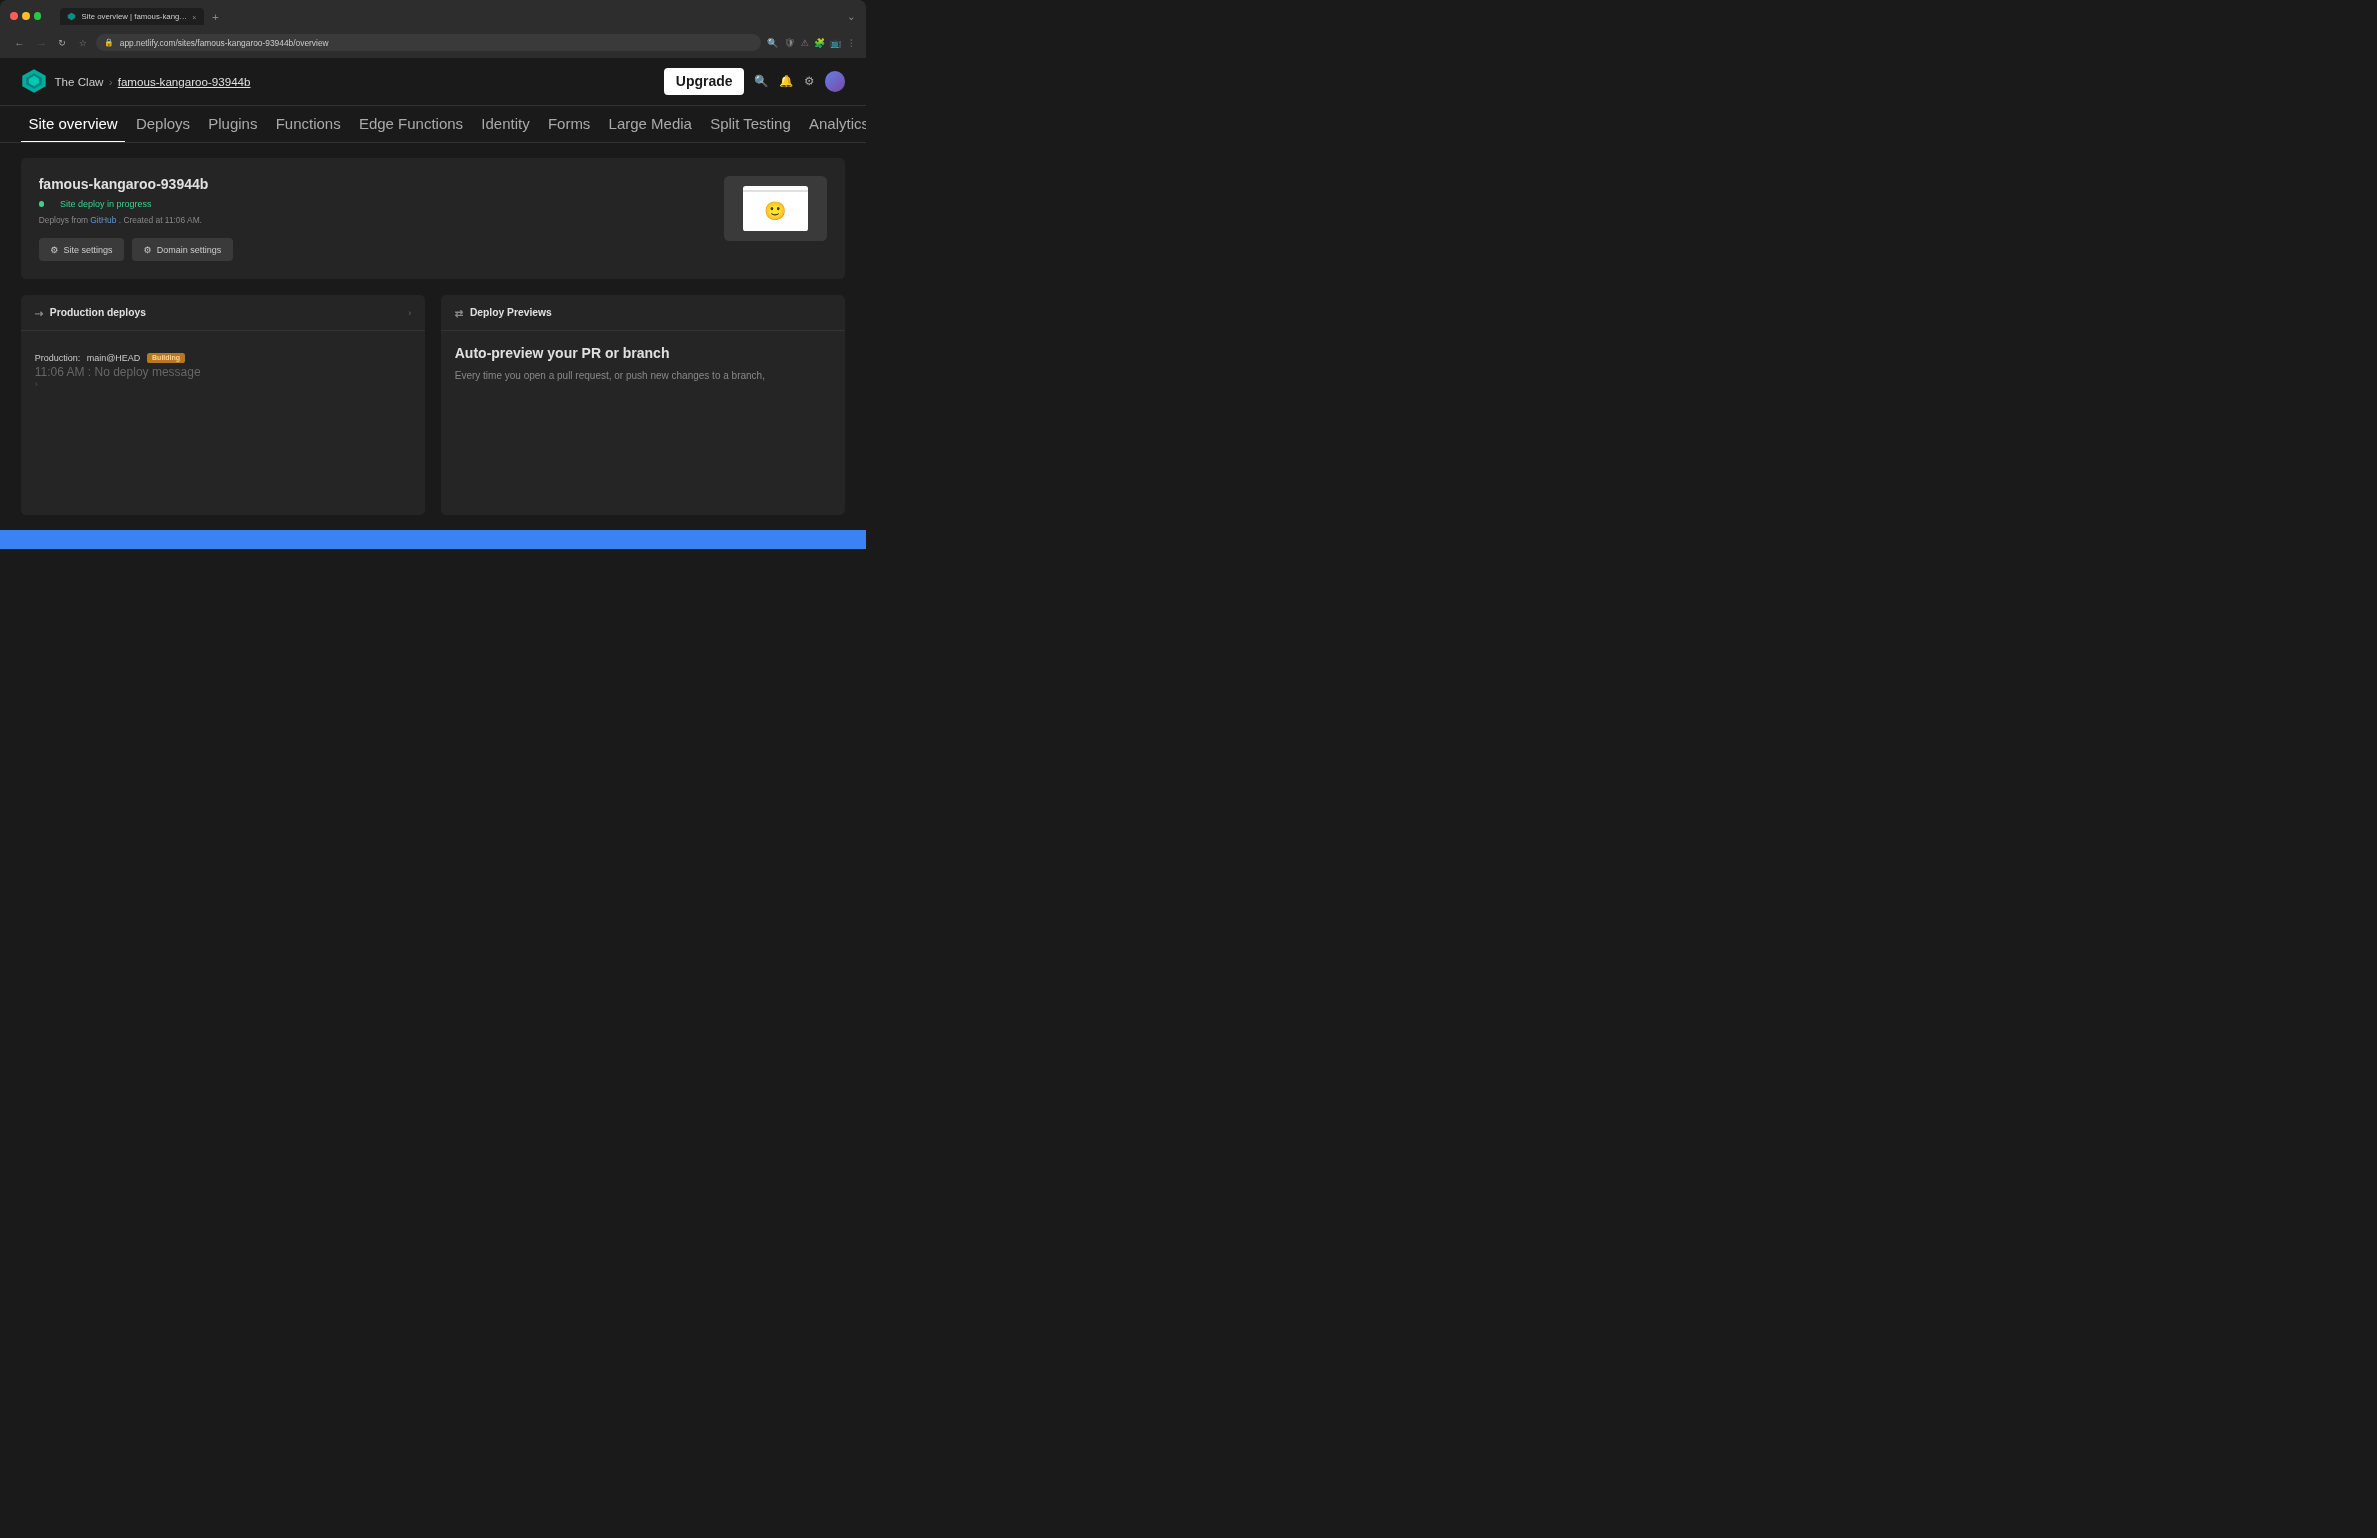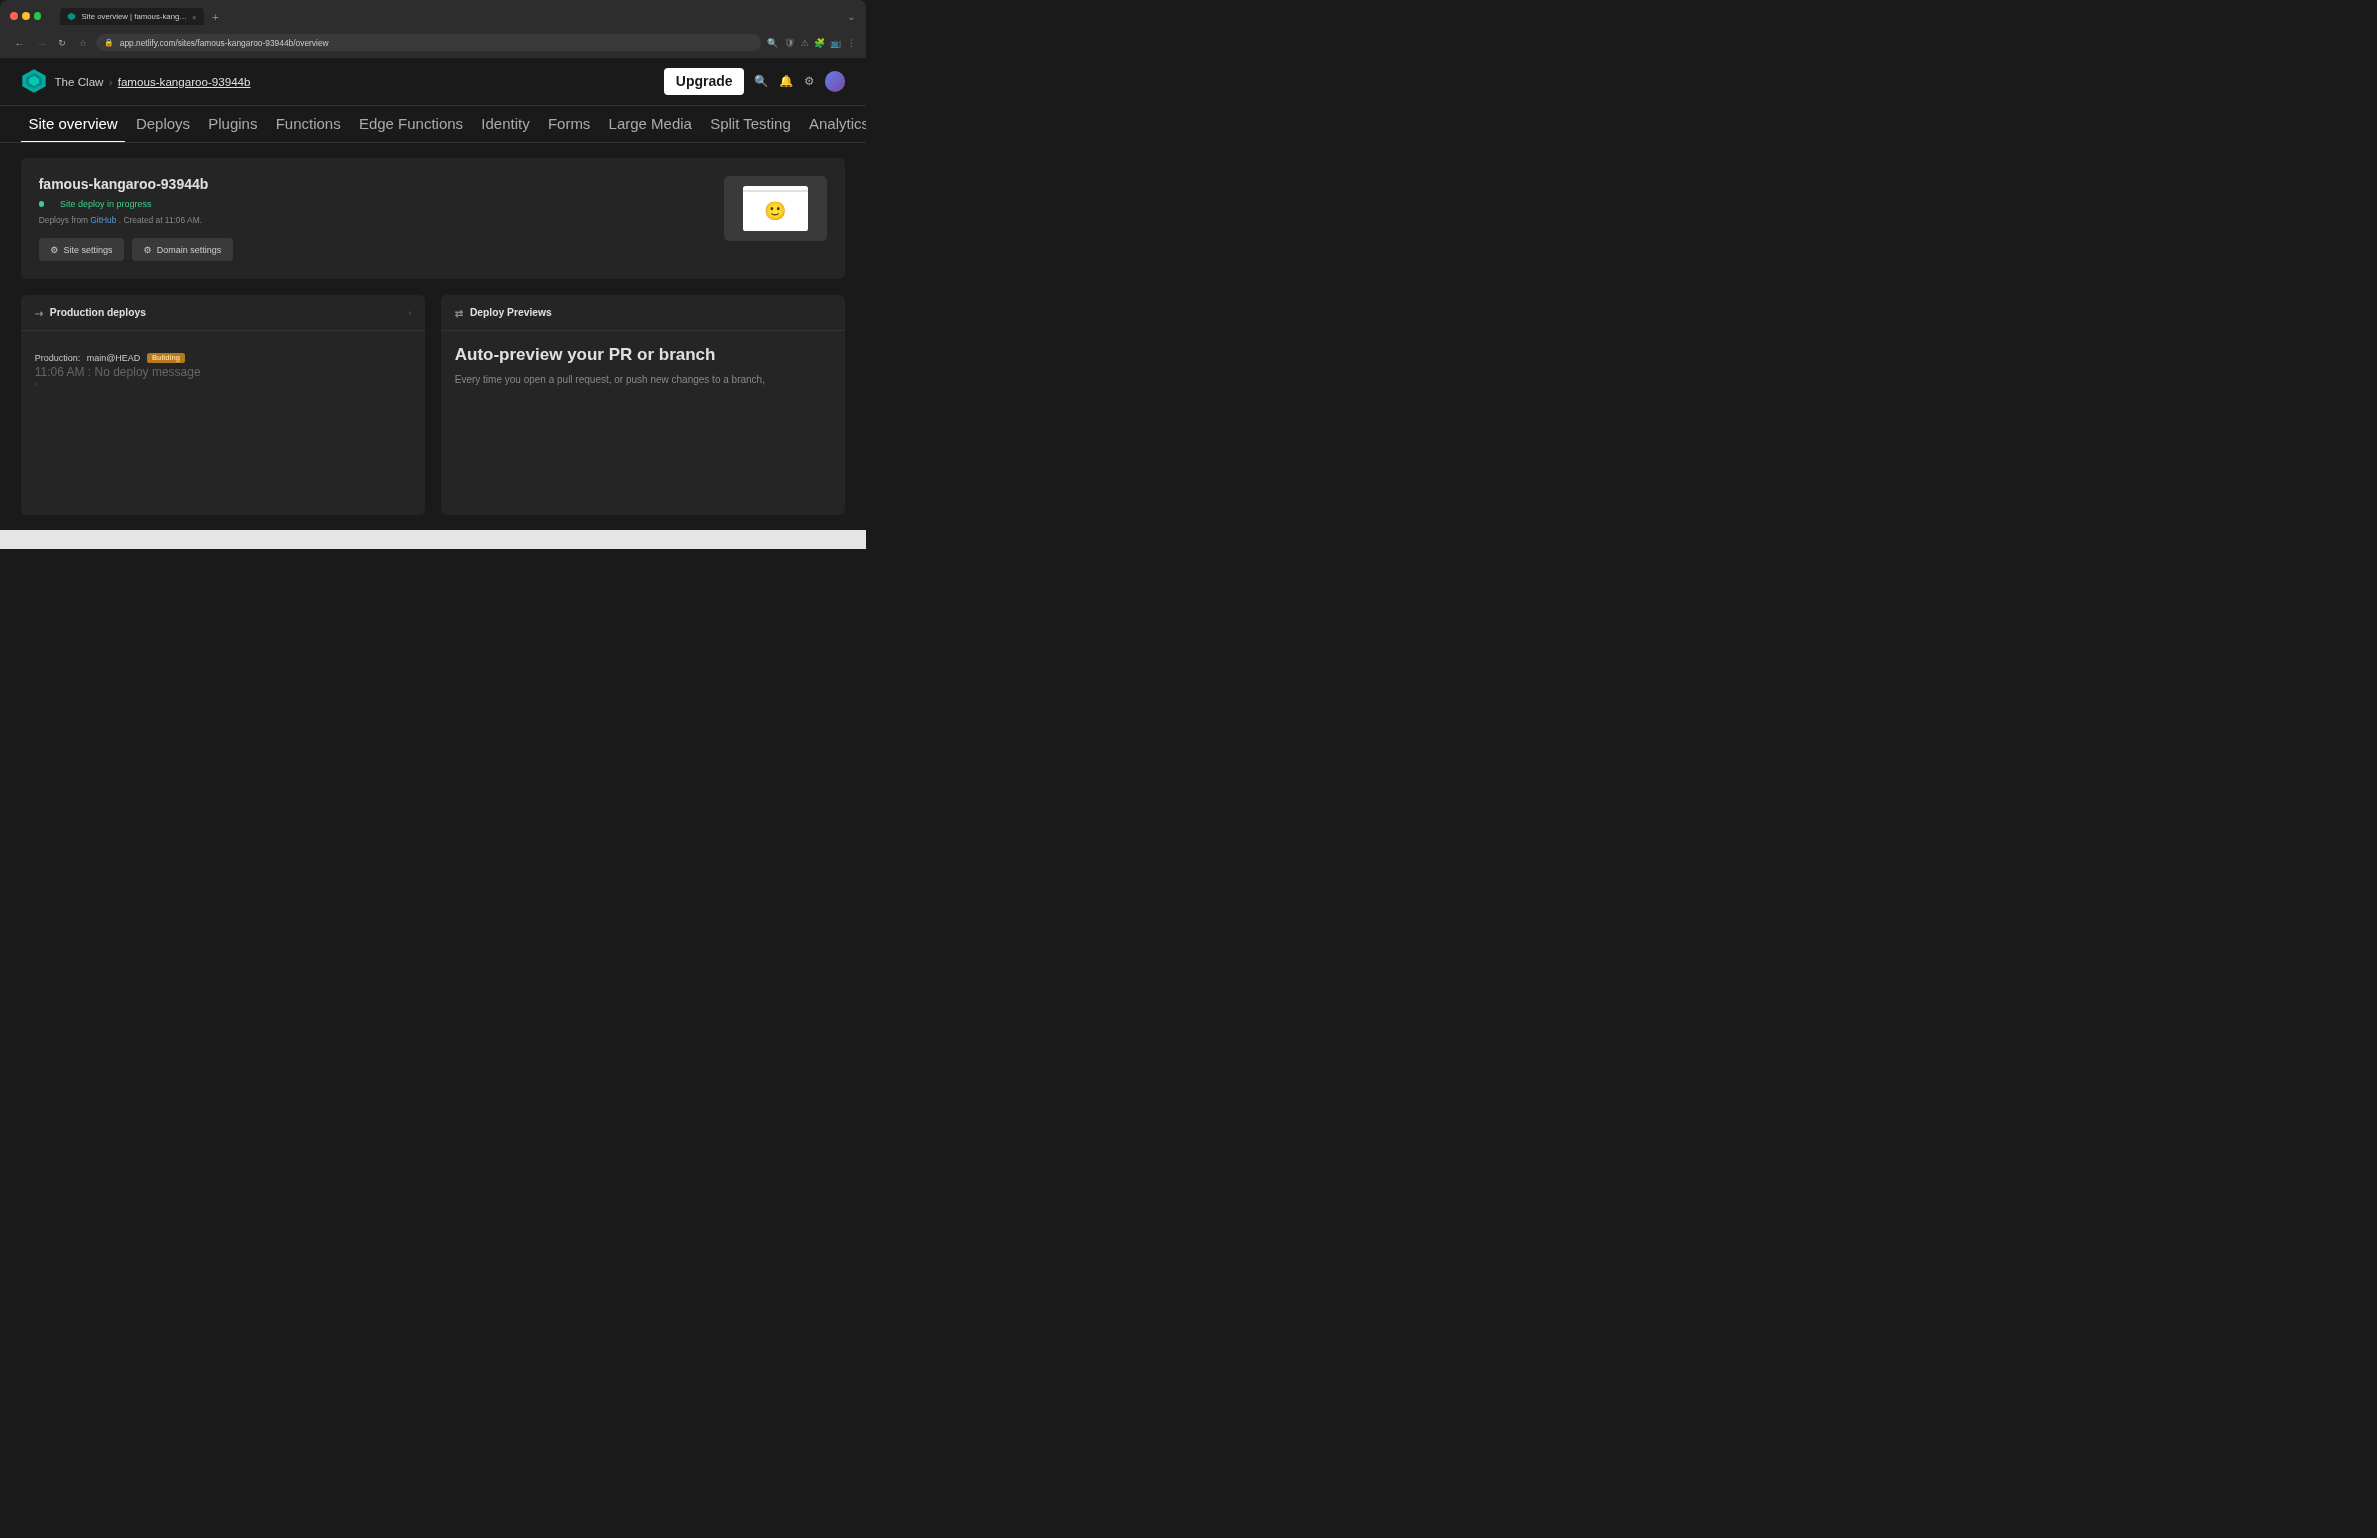--- a/index.html
+++ b/index.html
@@ -149,21 +149,21 @@
       color: #888;
     }
 
     .toolbar-icon {
       font-size: 9px;
       cursor: pointer;
     }
 
     
     .app-container {
-      background: #e5e5e5;
+      background: #3b82f6;
       min-height: 491px;
     }
 
     
     .app-header {
       display: flex;
       align-items: center;
       padding: 10.3px 20.7px;
       border-bottom: 0.6px solid #333;
       background: #1a1a1a;
@@ -457,21 +457,21 @@
       color: #555;
       font-size: 9px;
     }
 
     
     .auto-preview-content {
       padding: 14px;
     }
 
     .auto-preview-title {
-      font-size: 17px;
+      font-size: 14px;
       font-weight: 600;
       color: #e0e0e0;
       margin-bottom: 6.5px;
     }
 
     .auto-preview-desc {
       font-size: 10px;
       color: #888;
       line-height: 1.5;
     }

